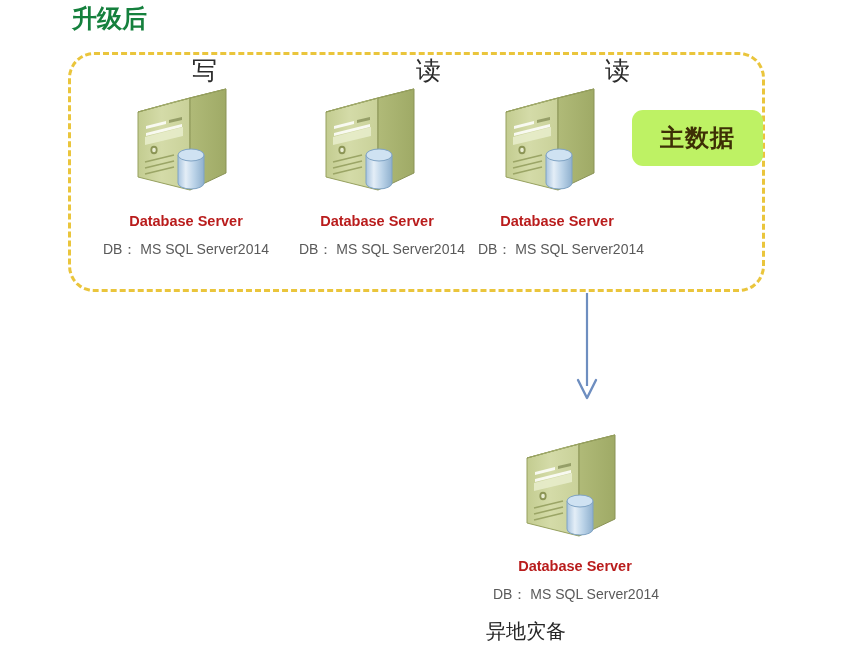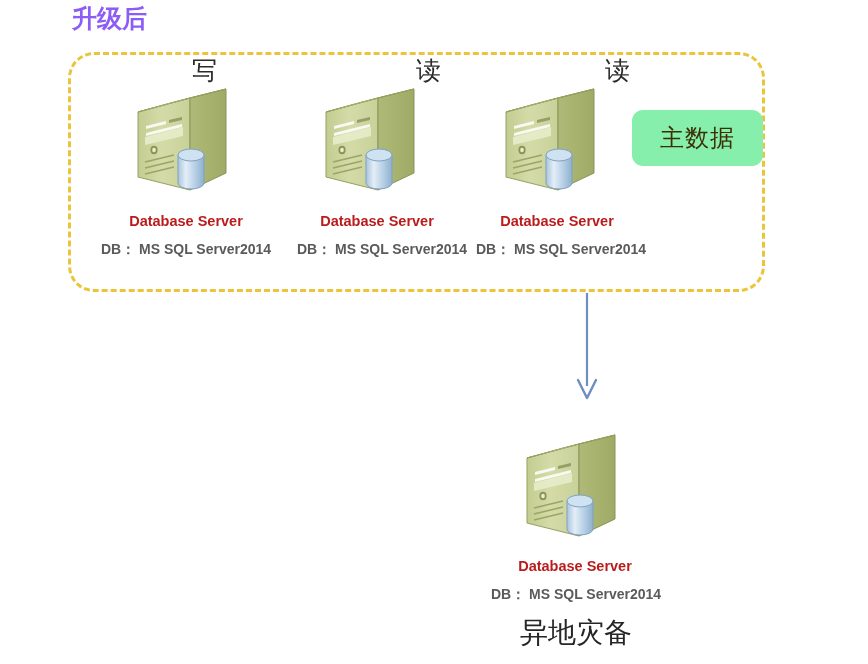--- a/index.html
+++ b/index.html
@@ -16,21 +16,21 @@
     font-family: "Liberation Sans", "DejaVu Sans", sans-serif;
   }
 
   
   .section-title {
     position: absolute;
     left: 72px;
     top: 1px;
     font-size: 25px;
     font-weight: bold;
-    color: #8b5cf6;
+    color: #15803d;
     letter-spacing: 0px;
     line-height: 34px;
     white-space: nowrap;
   }
 
   
   .cluster-box {
     position: absolute;
     left: 68px;
     top: 52px;
@@ -67,64 +67,65 @@
     font-size: 14.5px;
     font-weight: bold;
     color: #b91c1c;
     text-align: center;
     white-space: nowrap;
     line-height: 18px;
   }
   .svr-db {
     position: absolute;
     font-size: 14px;
-    font-weight: bold;
+    font-weight: normal;
     color: #5a5a5a;
     text-align: center;
     white-space: nowrap;
     line-height: 18px;
   }
 
   
   .badge {
     position: absolute;
     left: 632px;
     top: 110px;
     width: 131px;
     height: 56px;
-    background: #86efac;
+    background: #bef264;
     border-radius: 11px;
     display: flex;
     align-items: center;
     justify-content: center;
     font-size: 24px;
-    font-weight: normal;
+    font-weight: bold;
     color: #3d2f05;
     letter-spacing: 1px;
     box-sizing: border-box;
     text-align: right;
   }
 
   
   .arrow-layer {
     position: absolute;
     left: 0; top: 0;
     width: 868px; height: 664px;
     pointer-events: none;
   }
 
   
   .dr-label {
     position: absolute;
-    font-size: 28px;
+    font-size: 20px;
     font-weight: normal;
     color: #262626;
-    text-align: center;
+    text-align: left;
     white-space: nowrap;
     line-height: 30px;
+    font-family: Liberation Mono, monospace;
   }
 </style>
 </head>
 <body>
 
 <div id="canvas">
 
   <div class="section-title">升级后</div>
 
   <div class="cluster-box"></div>

